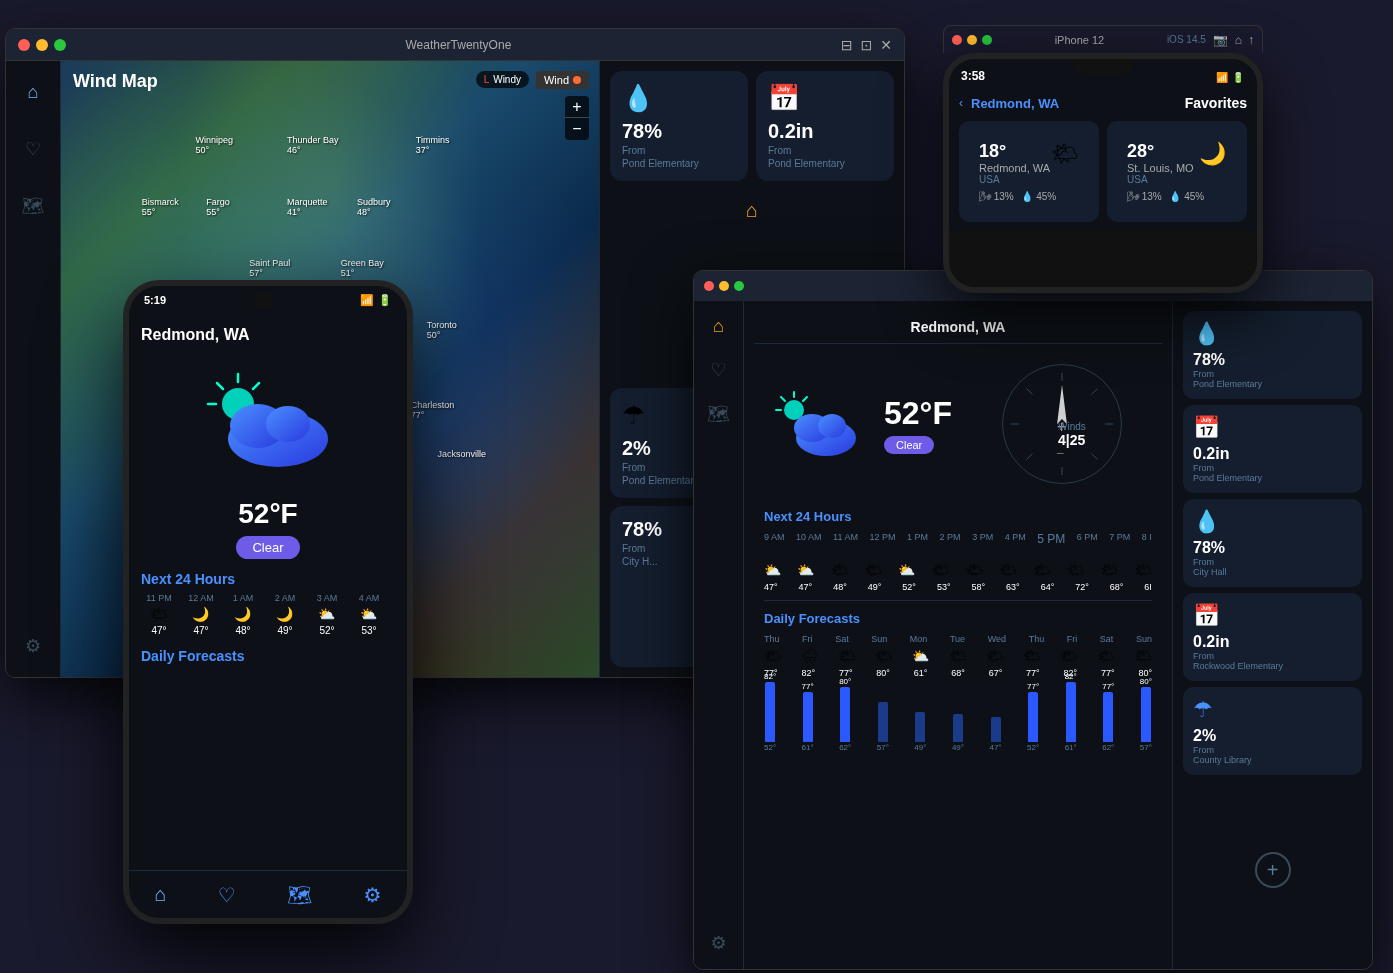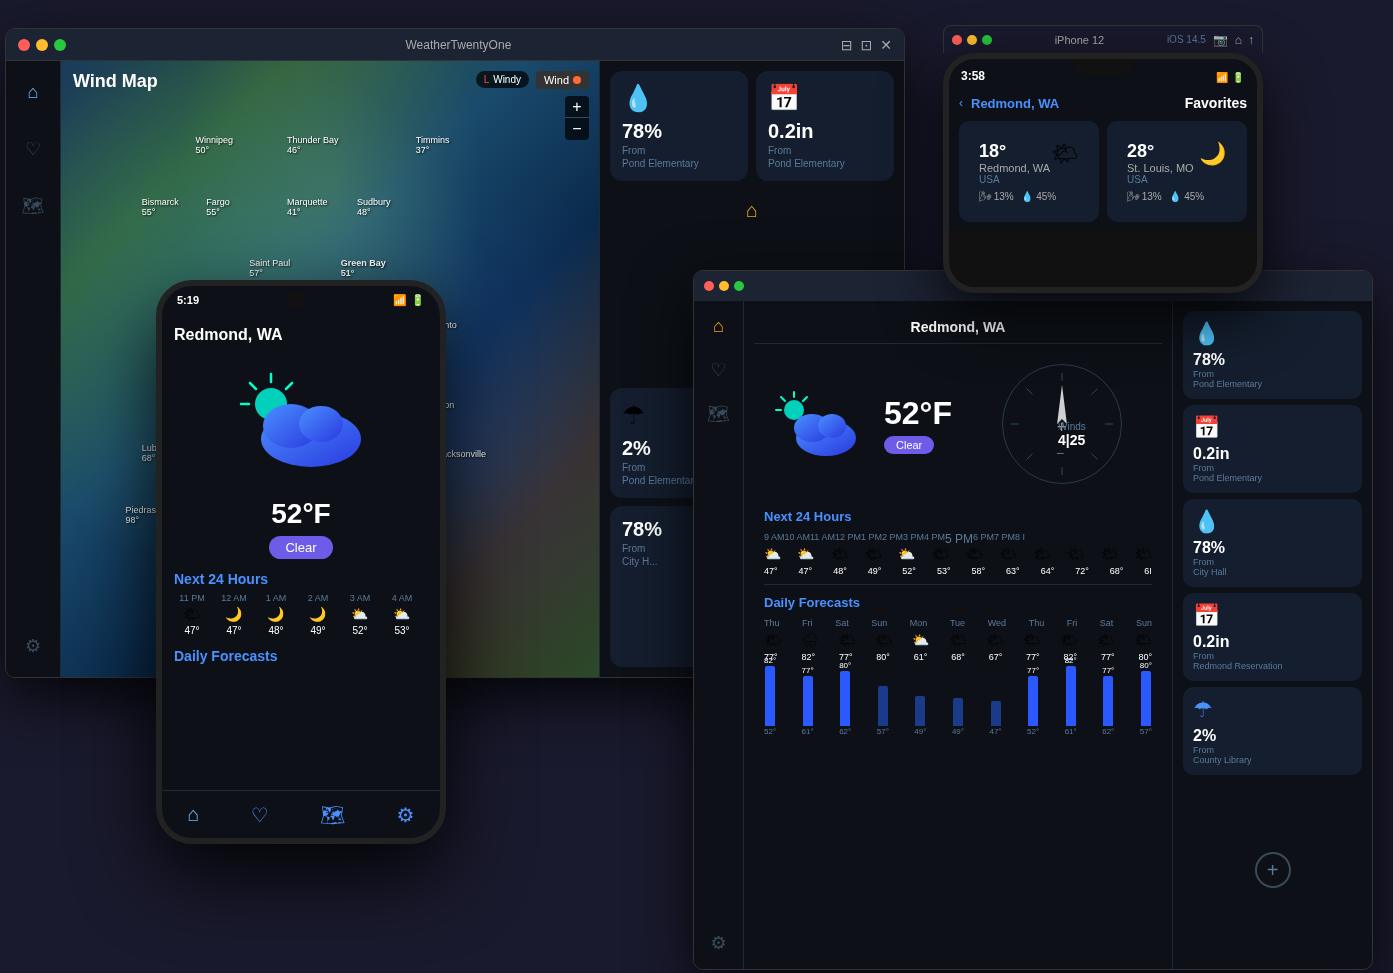--- a/index.html
+++ b/index.html
@@ -197,23 +197,23 @@
     }
     .card-icon { font-size: 26px; margin-bottom: 4px; }
     .card-value { font-size: 20px; font-weight: 700; color: white; }
     .card-label { font-size: 10px; color: #5a7a9a; }
     .card-sublabel { font-size: 10px; color: #5a7a9a; }
 
     
     .android-phone {
       position: absolute;
       top: 280px;
-      left: 156px;
+      left: 123px;
       width: 290px;
-      height: 564px;
+      height: 644px;
       background: #111;
       border-radius: 36px;
       border: 6px solid #222;
       overflow: hidden;
       box-shadow: 0 30px 80px rgba(0,0,0,0.9), inset 0 0 0 1px #333;
       z-index: 20;
     }
     .android-statusbar {
       background: #0d1117;
       height: 28px;
@@ -529,21 +529,21 @@
       <div class="map-bg">
         <div class="map-overlay"></div>
 
         <span class="map-label" style="top:12%;left:25%;">Winnipeg<br>50°</span>
         <span class="map-label" style="top:22%;left:15%;">Bismarck<br>55°</span>
         <span class="map-label" style="top:22%;left:27%;">Fargo<br>55°</span>
         <span class="map-label" style="top:22%;left:42%;">Marquette<br>41°</span>
         <span class="map-label" style="top:12%;left:42%;">Thunder Bay<br>46°</span>
         <span class="map-label" style="top:12%;left:60%;margin-left:32px;">Timmins<br>37°</span>
         <span class="map-label" style="top:32%;left:35%;">Saint Paul<br>57°</span>
-        <span class="map-label" style="top:32%;left:52%;font-weight:bold;">Green Bay<br>51°</span>
+        <span class="map-label" style="top:32%;left:52%;">Green Bay<br>51°</span>
         <span class="map-label" style="top:22%;left:55%;">Sudbury<br>48°</span>
         <span class="map-label" style="top:42%;left:55%;">Detroit</span>
         <span class="map-label" style="top:42%;left:68%;">Toronto<br>50°</span>
         <span class="map-label" style="top:42%;left:25%;">Rapid City<br>52°</span>
         <span class="map-label" style="top:52%;left:18%;">North Platte<br>53°</span>
         <span class="map-label" style="top:62%;left:15%;">Lubbock<br>68°</span>
         <span class="map-label" style="top:72%;left:12%;">Piedras Negras<br>98°</span>
         <span class="map-label" style="top:55%;left:30%;">Ness City<br>57°</span>
         <span class="map-label" style="top:55%;left:65%;">Charleston<br>77°</span>
         <span class="map-label" style="top:63%;left:70%;">Jacksonville</span>
@@ -847,21 +847,21 @@
             <div class="gauge-inner" style="position:relative;z-index:1;margin-top:20px;">
               <div class="gauge-label">Winds</div>
               <div class="gauge-value">4|25</div>
             </div>
           </div>
         </div>
       </div>
 
       <div class="forecast-section">
         <div class="forecast-title">Next 24 Hours</div>
-        <div style="display:flex;margin-bottom:0;">
+        <div style="display:flex;justify-content:space-between;margin-bottom:16px;">
           <span style="font-size:9px;color:#5a7a9a;">9 AM</span>
           <span style="font-size:9px;color:#5a7a9a;">10 AM</span>
           <span style="font-size:9px;color:#5a7a9a;">11 AM</span>
           <span style="font-size:9px;color:#5a7a9a;">12 PM</span>
           <span style="font-size:9px;color:#5a7a9a;">1 PM</span>
           <span style="font-size:9px;color:#5a7a9a;">2 PM</span>
           <span style="font-size:9px;color:#5a7a9a;">3 PM</span>
           <span style="font-size:9px;color:#5a7a9a;">4 PM</span>
           <span style="font-size:12px;color:#5a7a9a;">5 PM</span>
           <span style="font-size:9px;color:#5a7a9a;">6 PM</span>
@@ -1016,21 +1016,21 @@
       <div class="sec-card">
         <div class="sec-card-icon">💧</div>
         <div class="sec-card-val">78%</div>
         <div class="sec-card-lbl">From</div>
         <div class="sec-card-lbl">City Hall</div>
       </div>
       <div class="sec-card">
         <div class="sec-card-icon">📅</div>
         <div class="sec-card-val">0.2in</div>
         <div class="sec-card-lbl">From</div>
-        <div class="sec-card-lbl">Redmond Reservation</div>
+        <div class="sec-card-lbl">Rockwood Elementary</div>
       </div>
       <div class="sec-card">
         <div class="sec-card-icon">☂</div>
         <div class="sec-card-val">2%</div>
         <div class="sec-card-lbl">From</div>
         <div class="sec-card-lbl">County Library</div>
       </div>
       <div style="display:flex;justify-content:center;align-items:center;flex:1;min-height:60px;">
         <div class="add-btn">
           <span>+</span>

